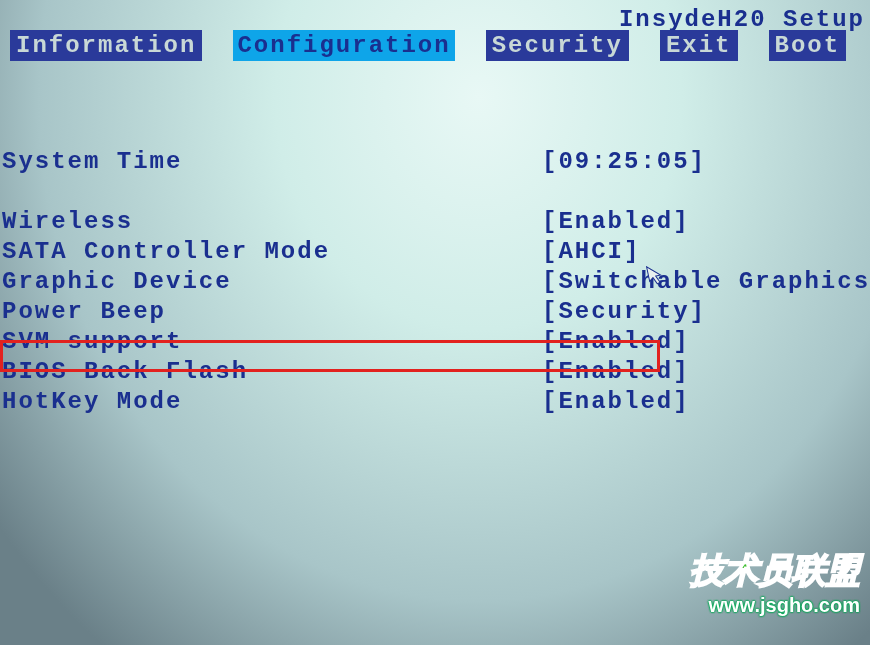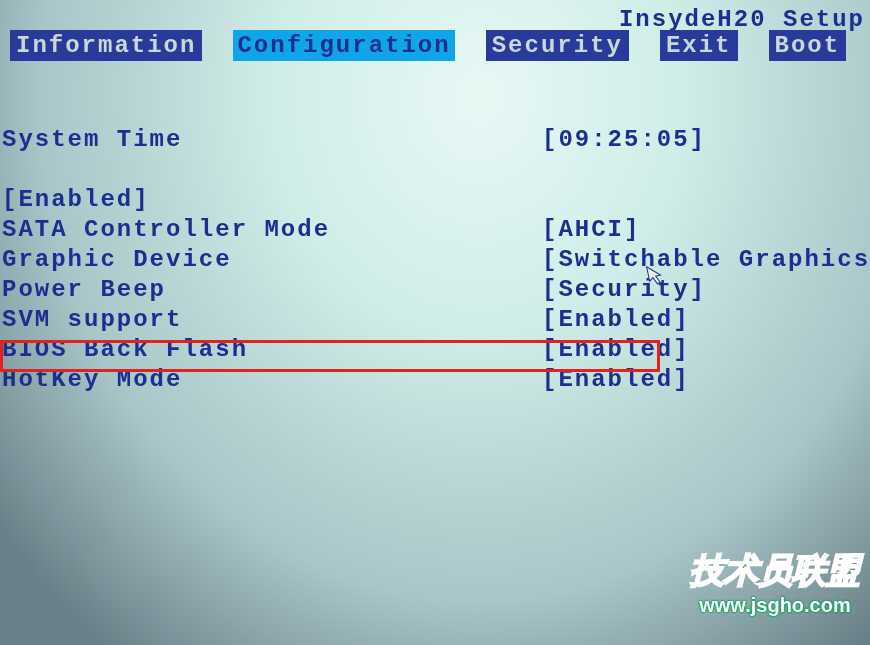--- a/index.html
+++ b/index.html
@@ -41,21 +41,21 @@
     letter-spacing: 2px;
     margin-right: 4px;
   }
   .menu-item.active {
     color: #1a2f8f;
     background: #0ea5e9;
     padding: 2px 4px;
   }
   .content {
     position: absolute;
-    top: 125px;
+    top: 147px;
     left: 0;
     right: 0;
   }
   .row {
     display: flex;
     padding: 0 0 0 2px;
     line-height: 30px;
     height: 30px;
     color: #1a2f8f;
   }
@@ -114,21 +114,20 @@
     -webkit-text-stroke: 1px #fff;
   }
   .wm-url {
     font-family: sans-serif;
     font-size: 20px;
     font-weight: bold;
     color: #fff;
     -webkit-text-stroke: 0;
     text-shadow: 0 0 2px #0a5, 0 0 2px #0a5, 0 0 2px #0a5, 0 0 2px #0a5;
     letter-spacing: 0;
-    text-align: center;
   }
 </style>
 </head>
 <body>
 
 <div class="screen">
 
   <div class="title-bar">InsydeH20 Setup</div>
 
   <div class="menu-bar">
@@ -139,20 +138,21 @@
     <span class="menu-item">Boot</span>
   </div>
 
   <div class="content">
     <div class="row">
       <span class="label">System Time</span>
       <span class="value">[09:25:05]</span>
     </div>
     <div class="gap"></div>
     <div class="row">
+      <span class="label">Wireless</span>
       <span class="value">[Enabled]</span>
     </div>
     <div class="row">
       <span class="label">SATA Controller Mode</span>
       <span class="value">[AHCI]</span>
     </div>
     <div class="row">
       <span class="label">Graphic Device</span>
       <span class="value">[Switchable Graphics]</span>
     </div>

